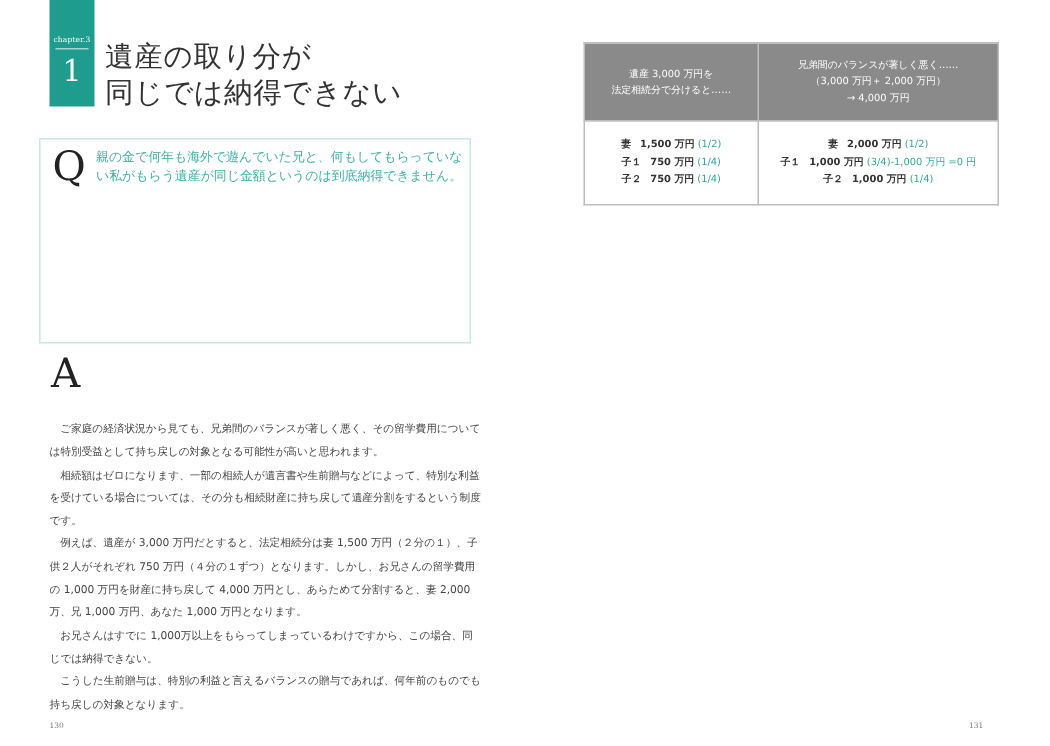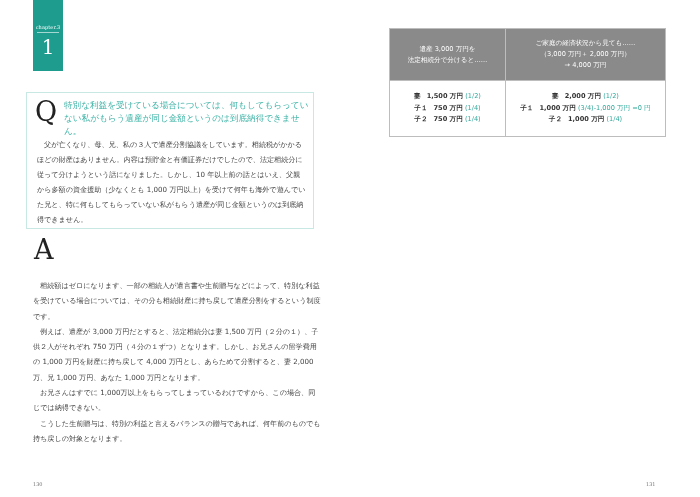--- a/index.html
+++ b/index.html
@@ -45,51 +45,53 @@
 </head>
 <body>
 
 <div class="page page-left">
   <div class="chapter-block">
     <div class="chapter-label">chapter.3</div>
     <div class="chapter-rule"></div>
     <div class="chapter-num">1</div>
   </div>
 
+  <h1 class="title" style="margin:0;">
+    <div>遺産の取り分が</div>
+    <div>同じでは納得できない</div>
+  </h1>
 
   <div class="q-box">
     <div class="q-letter">Q</div>
-    <div class="q-heading">特別な利益を受けている場合については、何もしてもらっていない私がもらう遺産が同じ金額というのは到底納得できません。</div>
-    <div class="q-body">
-      <p>父が亡くなり、母、兄、私の３人で遺産分割協議をしています。相続税がかかるほどの財産はありません。内容は預貯金と有価証券だけでしたので、法定相続分に従って分けようという話になりました。しかし、10 年以上前の話とはいえ、父親から多額の資金援助（少なくとも 1,000 万円以上）を受けて何年も海外で遊んでいた兄と、特に何もしてもらっていない私がもらう遺産が同じ金額というのは到底納得できません。</p>
-    </div>
+    <div class="q-heading">親の金で何年も海外で遊んでいた兄と、何もしてもらっていない私がもらう遺産が同じ金額というのは到底納得できません。</div>
   </div>
 
   <div class="a-letter">A</div>
 
   <div class="a-body">
+    <p>ご家庭の経済状況から見ても、兄弟間のバランスが著しく悪く、その留学費用については特別受益として持ち戻しの対象となる可能性が高いと思われます。</p>
     <p>相続額はゼロになります、一部の相続人が遺言書や生前贈与などによって、特別な利益を受けている場合については、その分も相続財産に持ち戻して遺産分割をするという制度です。</p>
     <p>例えば、遺産が 3,000 万円だとすると、法定相続分は妻 1,500 万円（２分の１）、子供２人がそれぞれ 750 万円（４分の１ずつ）となります。しかし、お兄さんの留学費用の 1,000 万円を財産に持ち戻して 4,000 万円とし、あらためて分割すると、妻 2,000 万、兄 1,000 万円、あなた 1,000 万円となります。</p>
     <p>お兄さんはすでに 1,000万以上をもらってしまっているわけですから、この場合、同じでは納得できない。</p>
     <p>こうした生前贈与は、特別の利益と言えるバランスの贈与であれば、何年前のものでも持ち戻しの対象となります。</p>
   </div>
 
   <div class="page-num page-num-left">130</div>
 </div>
 
 <div class="page page-right">
   <table class="table">
     <tbody>
         <tr>
       <th class="col1">
         <div>遺産 3,000 万円を</div>
         <div>法定相続分で分けると……</div>
       </th>
       <th>
-        <div>ご家庭の経済状況から見ても……</div>
+        <div>兄弟間のバランスが著しく悪く……</div>
         <div>（3,000 万円＋ 2,000 万円）</div>
         <div>→ 4,000 万円</div>
       </th>
     </tr>
     <tr>
       <td>
         <div class="row-line">
           <span class="who">妻</span><span class="amt">1,500 万円</span> <span class="frac">(1/2)</span>
         </div>
         <div class="row-line">

